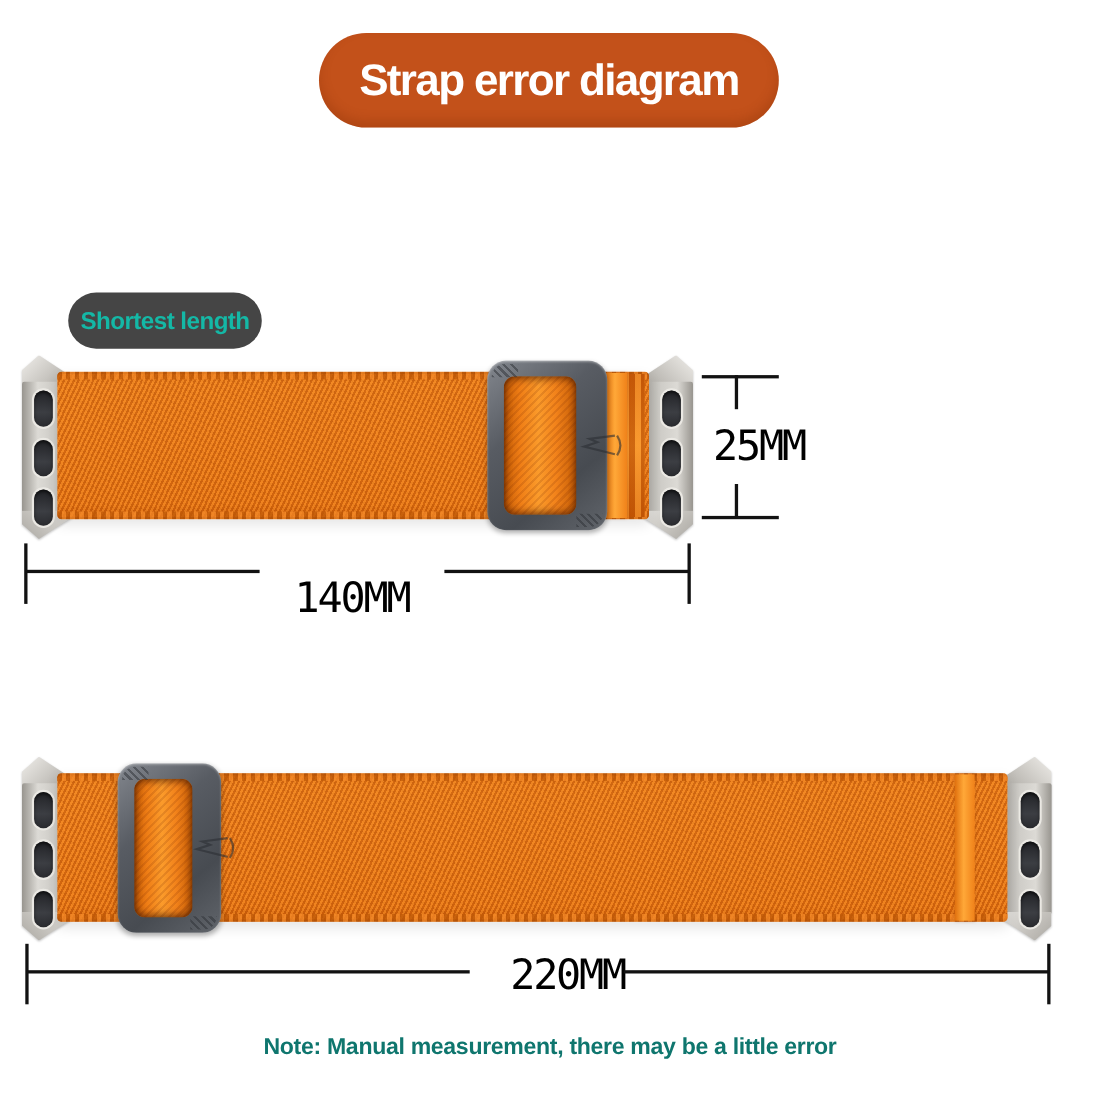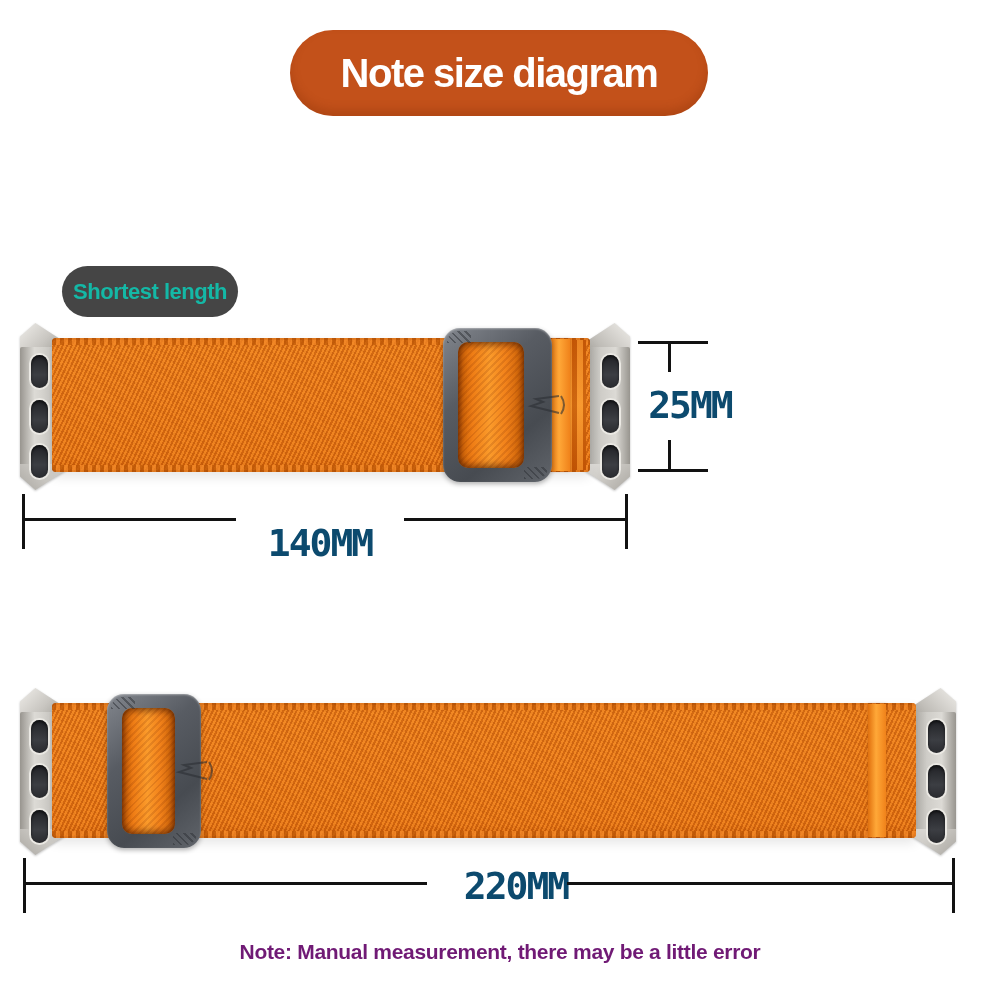--- a/index.html
+++ b/index.html
@@ -88,34 +88,34 @@
     background:repeating-linear-gradient(45deg,#2e3136 0 2px, transparent 2px 5px); }
   .buckle .h-tl { left:4px; top:3px; border-top-left-radius:14px; }
   .buckle .h-br { right:4px; bottom:3px; border-bottom-right-radius:14px; }
   .buckle svg.logo { position:absolute; top:50%; transform:translateY(-50%) rotate(-90deg);
     opacity:.6; }
 
   
   .dline { position:absolute; height:3px; background:#121212; }
   .dtick { position:absolute; width:3px;  background:#121212; }
   .dtext { position:absolute; font-family:"DejaVu Sans Mono","Liberation Mono",monospace;
-    font-weight:bold; color:#0c4a6e; font-size:38px; letter-spacing:-2px;
+    font-weight:normal; color:#000000; font-size:38px; letter-spacing:-2px;
     text-align:center; }
 
   
   .note { position:absolute; left:0; top:940px; width:1000px; text-align:center;
-    font-weight:bold; font-size:21px; color:#701a75; letter-spacing:-0.3px; }
+    font-weight:bold; font-size:21px; color:#0f766e; letter-spacing:-0.3px; }
 </style>
 </head>
 <body>
 
 <div class="page">
 
   <div class="banner">
-    <span class="t">Note size diagram</span>
+    <span class="t">Strap error diagram</span>
   </div>
 
   <div class="badge b1">
     <span>Shortest length</span>
   </div>
 
   <div class="strap strap1">
     <div class="adapter" style="left:20px; top:3px;">
       <div class="cap-top"></div>
       <div class="bar"></div>

